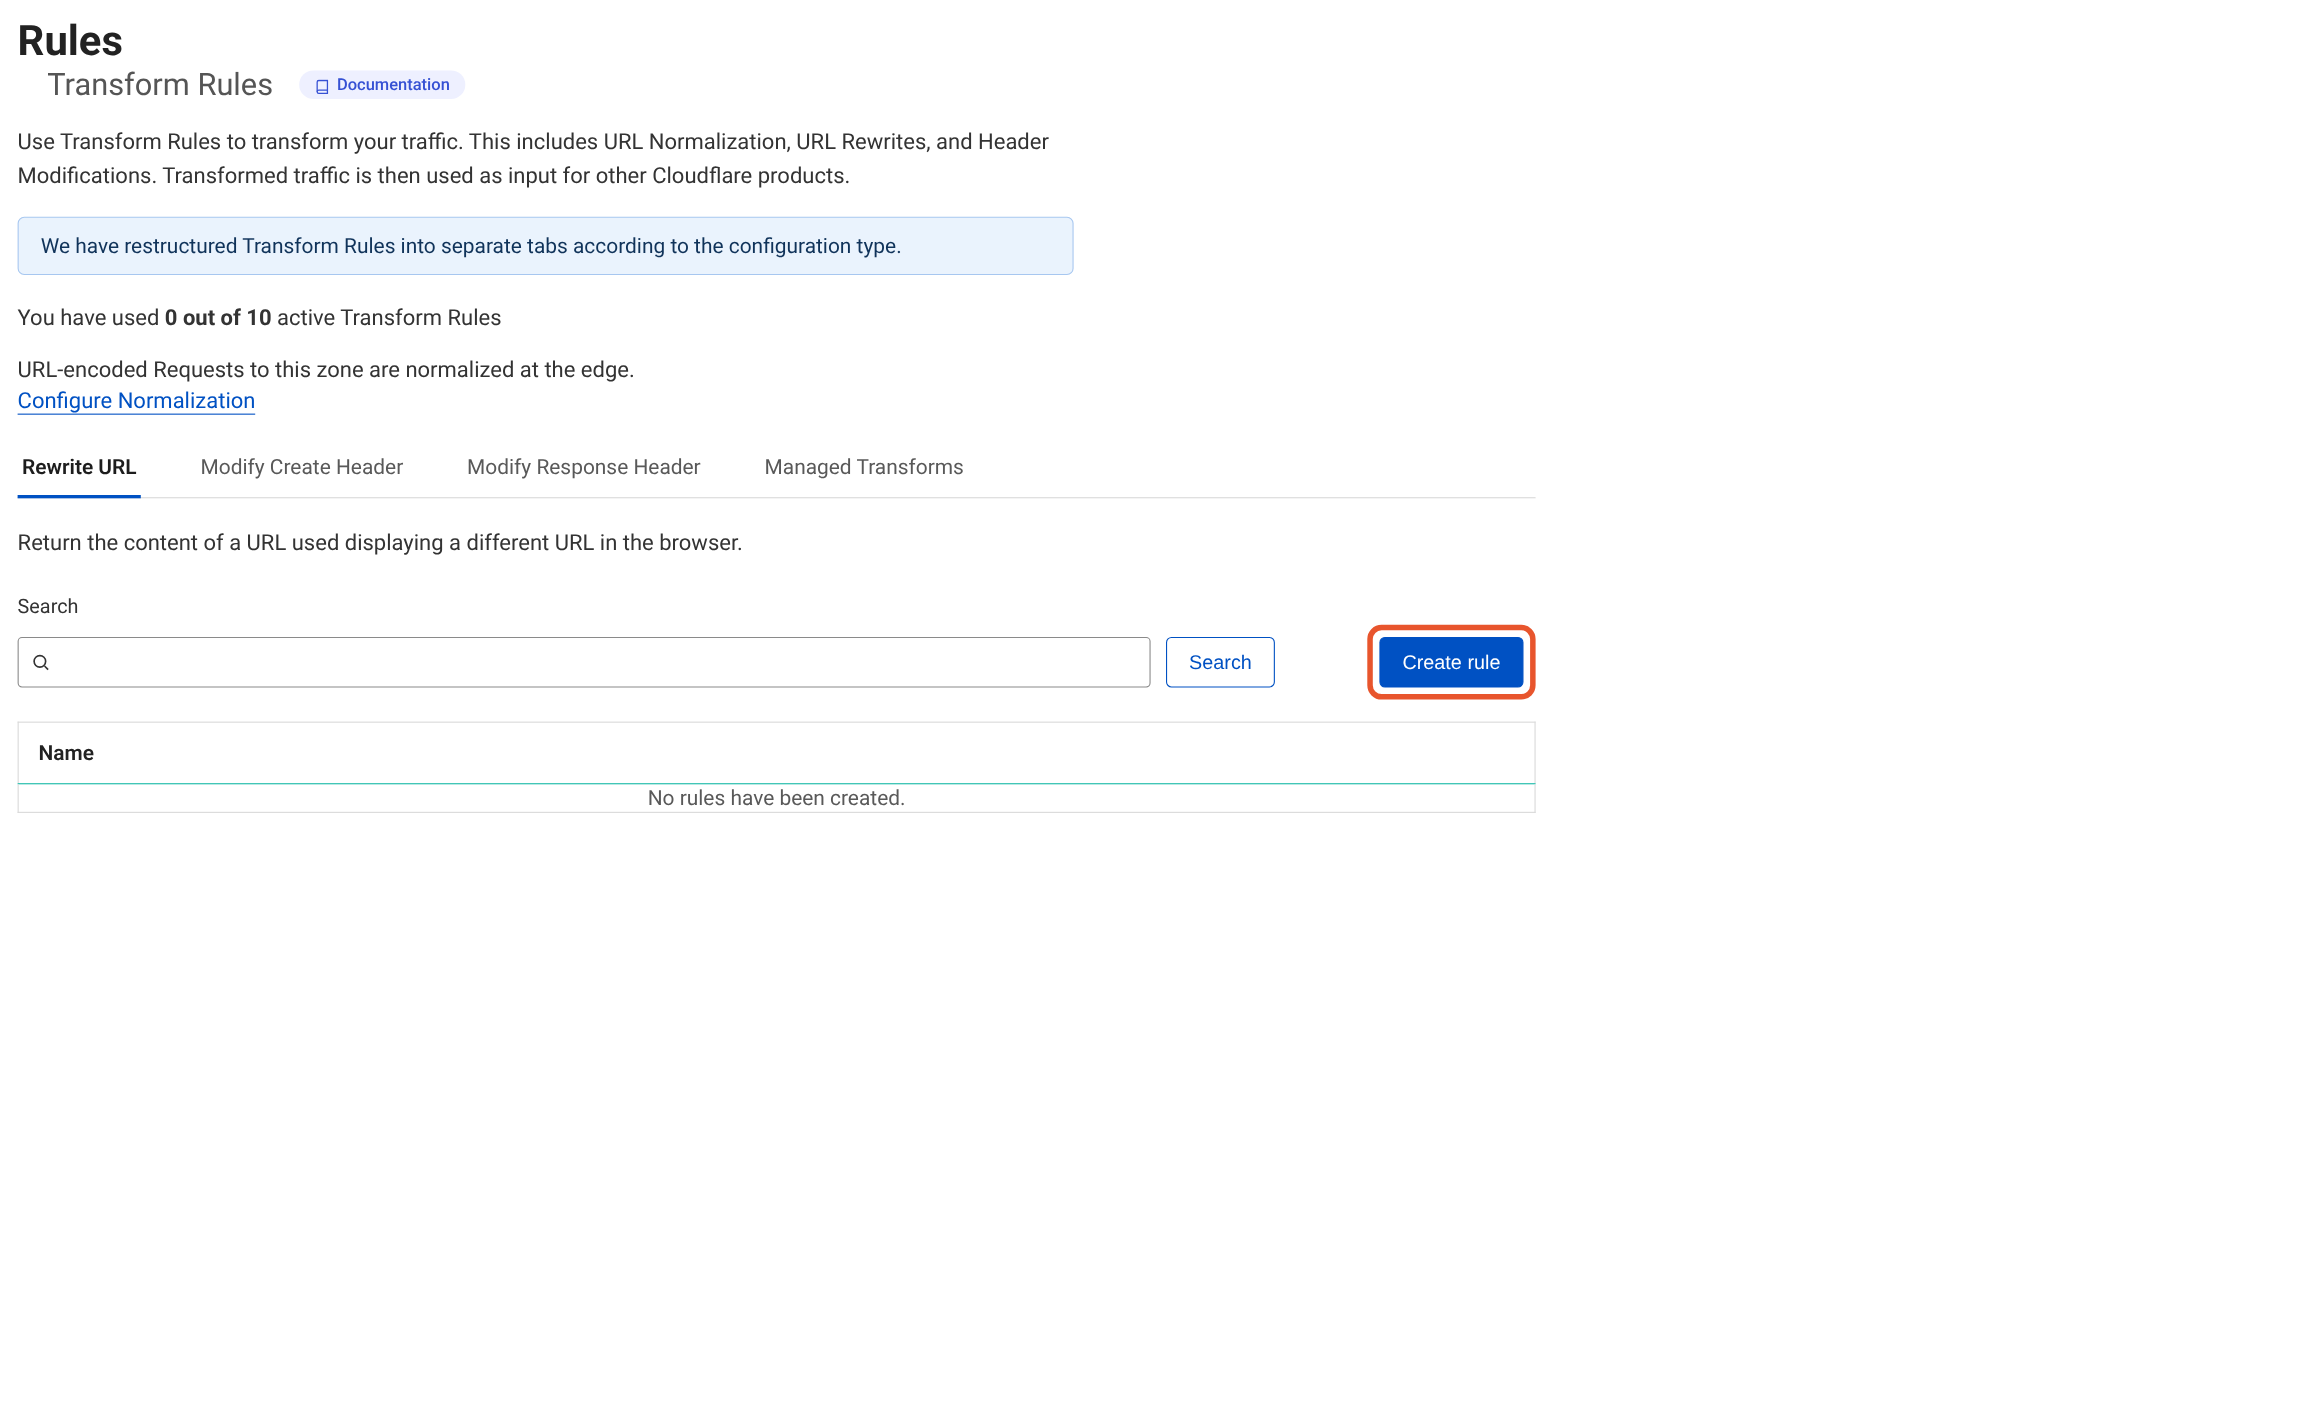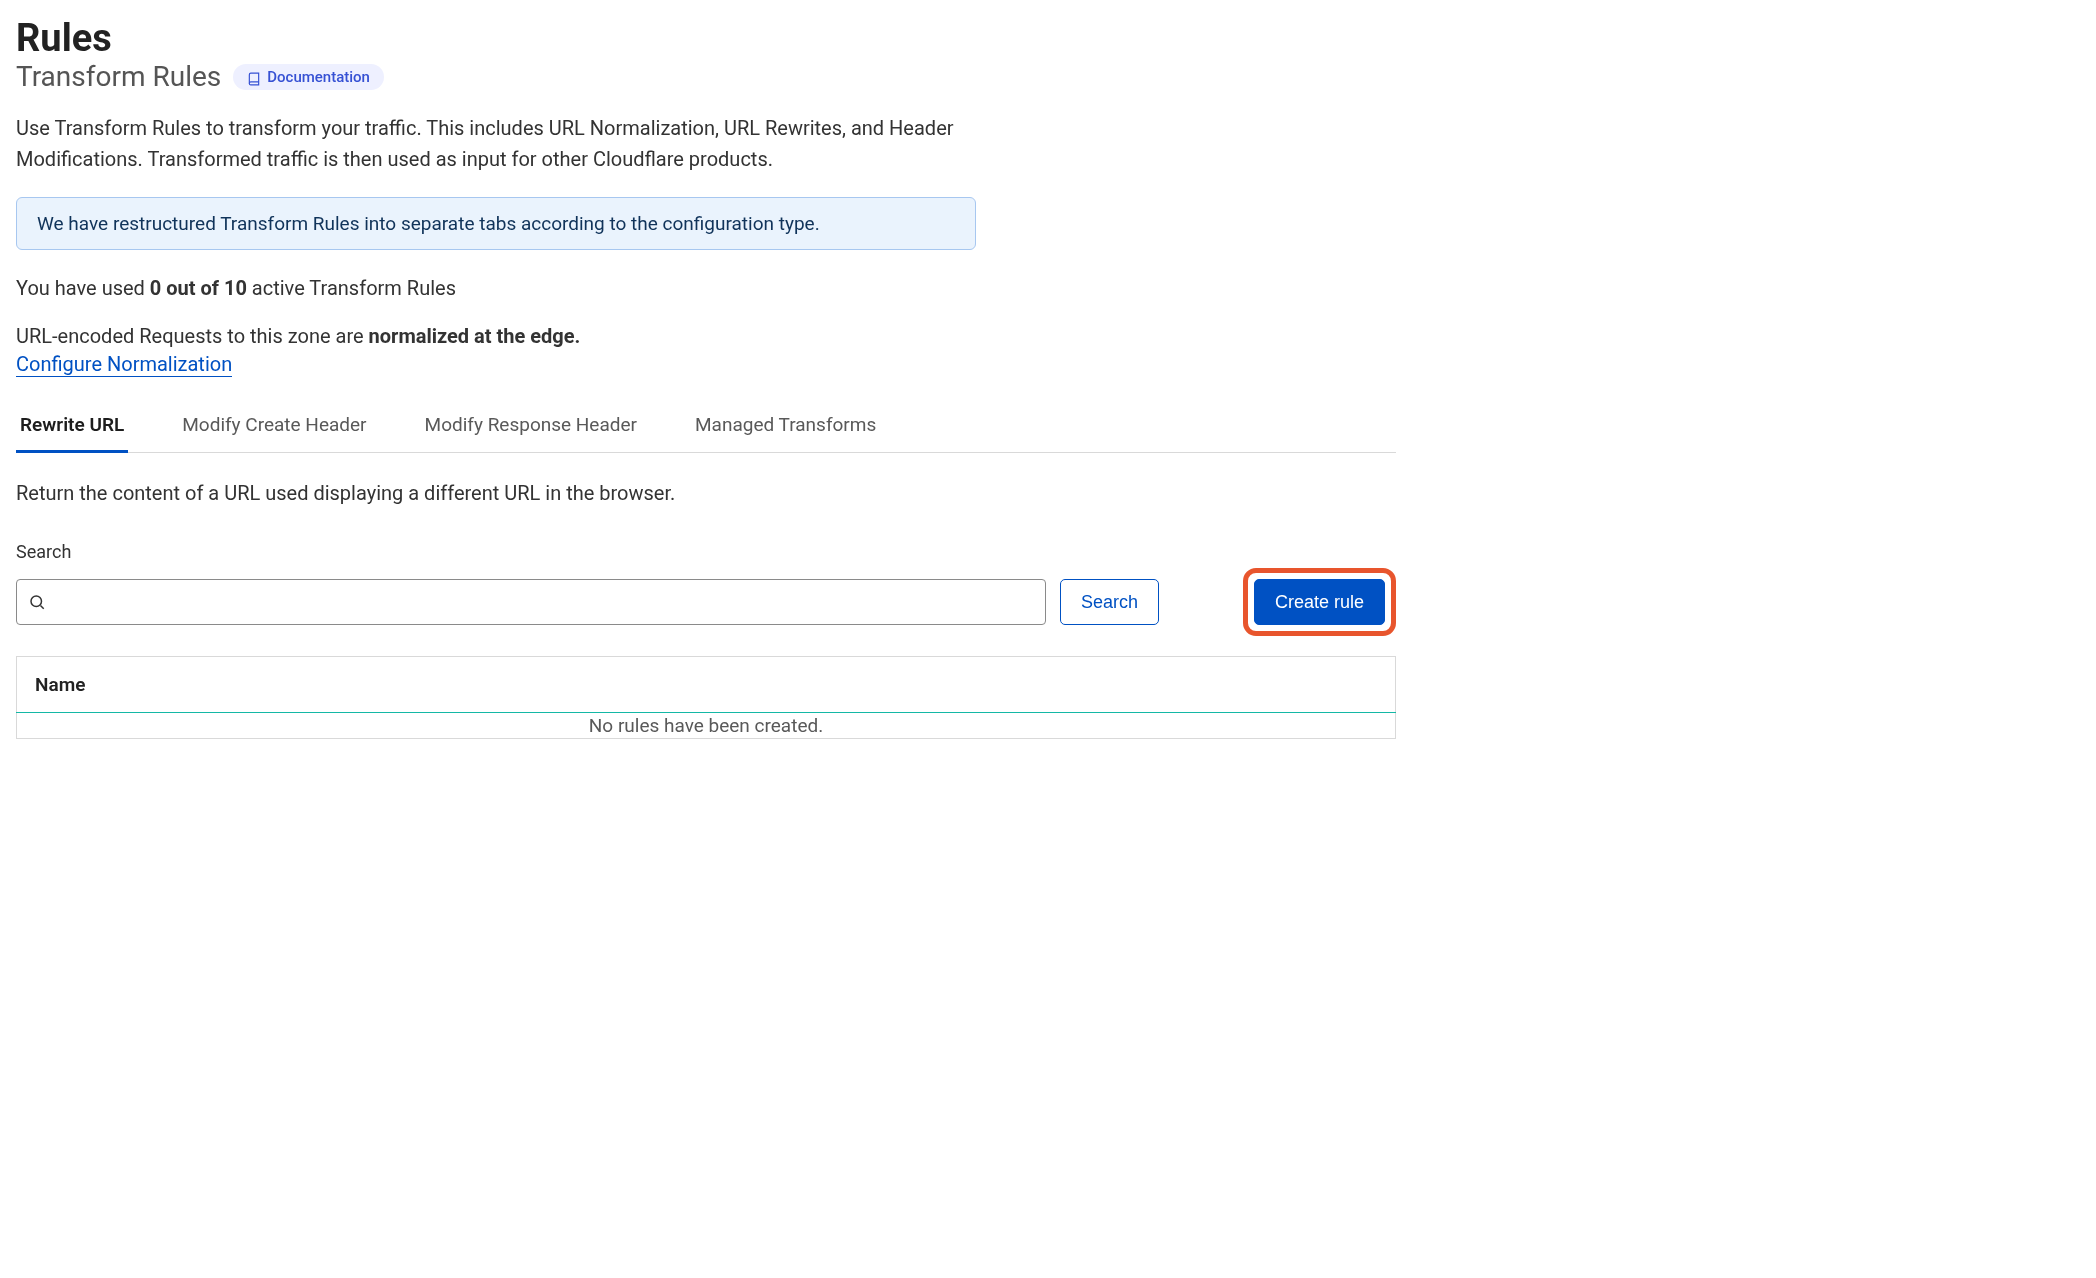--- a/index.html
+++ b/index.html
@@ -15,22 +15,23 @@
   }
   h1.page-title {
     font-size: 38px;
     font-weight: 700;
     margin: 0 0 0 0;
     color: #222;
   }
   .subtitle-row {
     display: flex;
     align-items: center;
-    gap: 12px;
+    gap: 24px;
     margin-bottom: 18px;
+    margin-left: 27px;
   }
   .subtitle {
     font-size: 28px;
     font-weight: 400;
     color: #555;
   }
   .doc-badge {
     display: inline-flex;
     align-items: flex-end;
     gap: 6px;
@@ -65,21 +66,21 @@
     color: #333;
     margin-bottom: 24px;
   }
   .usage .bold { font-weight: 700; }
   .normalize-block {
     font-size: 20px;
     color: #333;
     margin-bottom: 26px;
     max-width: 960px;
   }
-  .normalize-block .bold { font-weight: 700; }
+  .normalize-block .bold { font-weight: 400; }
   .link {
     color: #0051c3;
     text-decoration: none;
     border-bottom: 1px solid #0051c3;
     cursor: pointer;
     display: inline-block;
     margin-top: 4px;
   }
   .tabs {
     display: flex;

